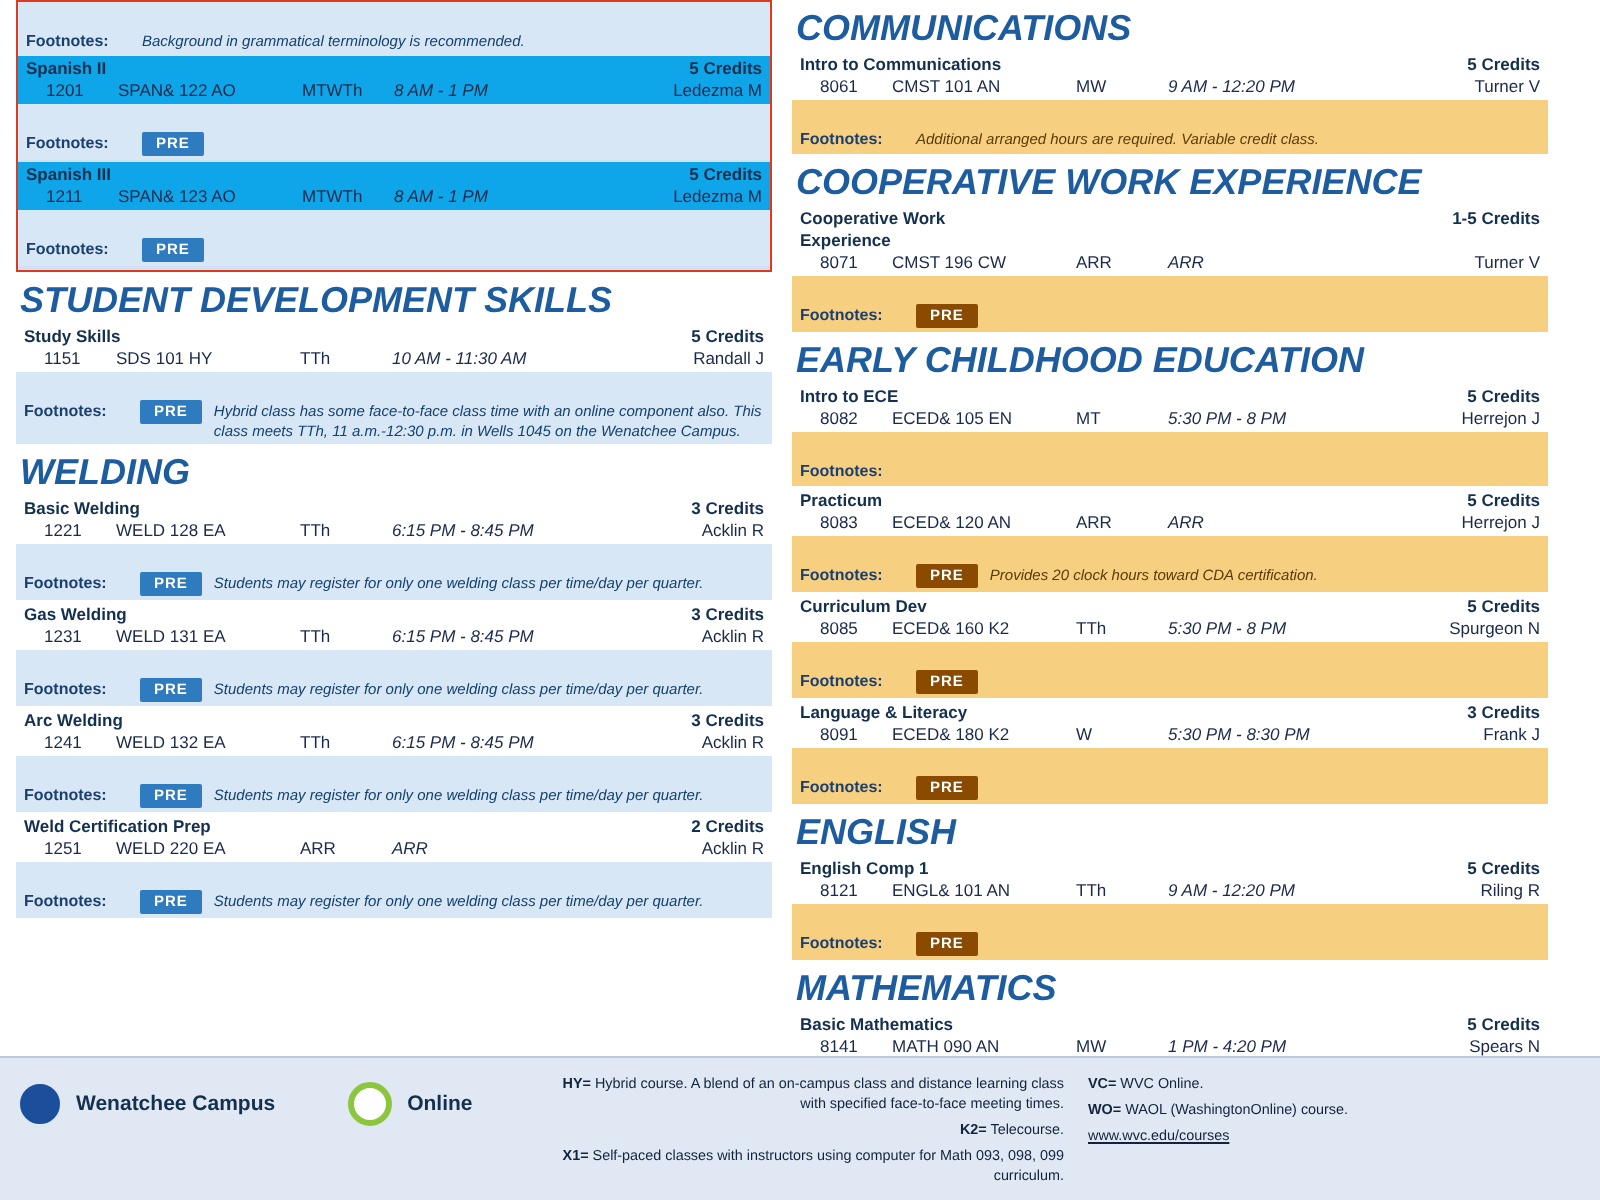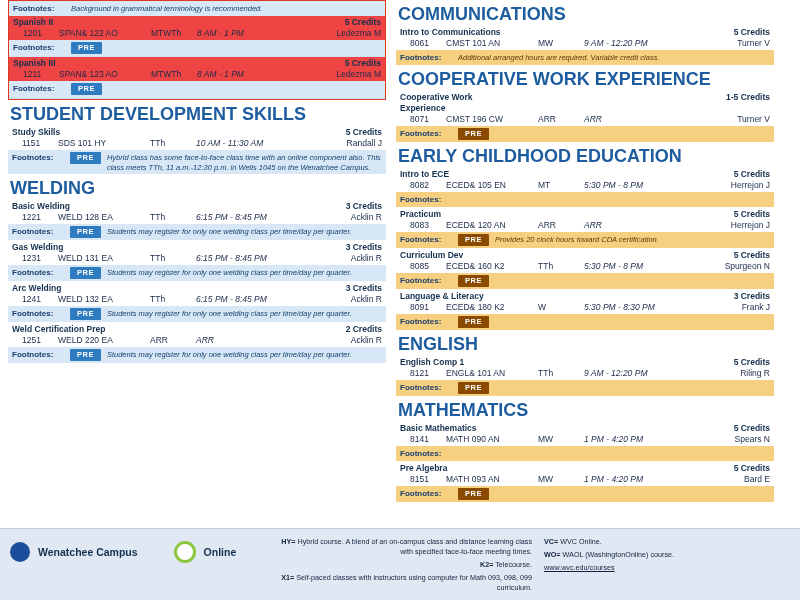--- a/index.html
+++ b/index.html
@@ -30,20 +30,21 @@
 
   
   .dept{
     font-size:17px;
     font-weight:bold;
     color:#1d5c9e;
     letter-spacing:0px;
     margin:4px 0 2px 2px;
     line-height:20px;
     font-family:"Liberation Sans", sans-serif;
+    font-style:italic;
   }
   .dept.big{font-size:18px;}
 
   
   .course{margin:0 0 1px 0;}
   .crow{
     display:flex;
     align-items:baseline;
     padding:1px 4px 0 4px;
     line-height:11px;
@@ -72,21 +73,21 @@
   .code{flex:0 0 92px;text-align:left;}
   .days{flex:0 0 46px;text-align:left;}
   .time{flex:0 0 96px;font-style:italic;text-align:left;}
   .instr{margin-left:auto;text-align:right;}
 
   
   .fnrow{
     display:flex;
     align-items:flex-start;
     gap:6px;
-    padding:2px 4px 2px 4px;
+    padding:14px 4px 2px 4px;
     line-height:10px;
   }
   .fnlabel{
     flex:0 0 52px;
     font-weight:bold;
     font-size:8px;
     color:#1b3f6e;
     padding-top:1px;
   }
   .tag{
@@ -100,21 +101,21 @@
     border-radius:1px;
     flex:0 0 auto;
   }
   .tag.blue{background:#2f7bbf;}
   .fntext{
     font-style:italic;
     font-size:7.5px;
     line-height:9.5px;
     padding-top:1px;
   }
-  .blue-bg2{background:#ef4444;}
+  .blue-bg2{background:#0ea5e9;}
 
   .fn-blue{background:#d7e7f5;color:#14406e;}
   .fn-gold{background:#f6cf80;color:#5a3a06;}
 
   .highlight-box{
     border:1.5px solid #e03a1e;
     background:#cfe2f3;
     padding:0 0 1px 0;
     margin:0 0 2px 0;
   }

